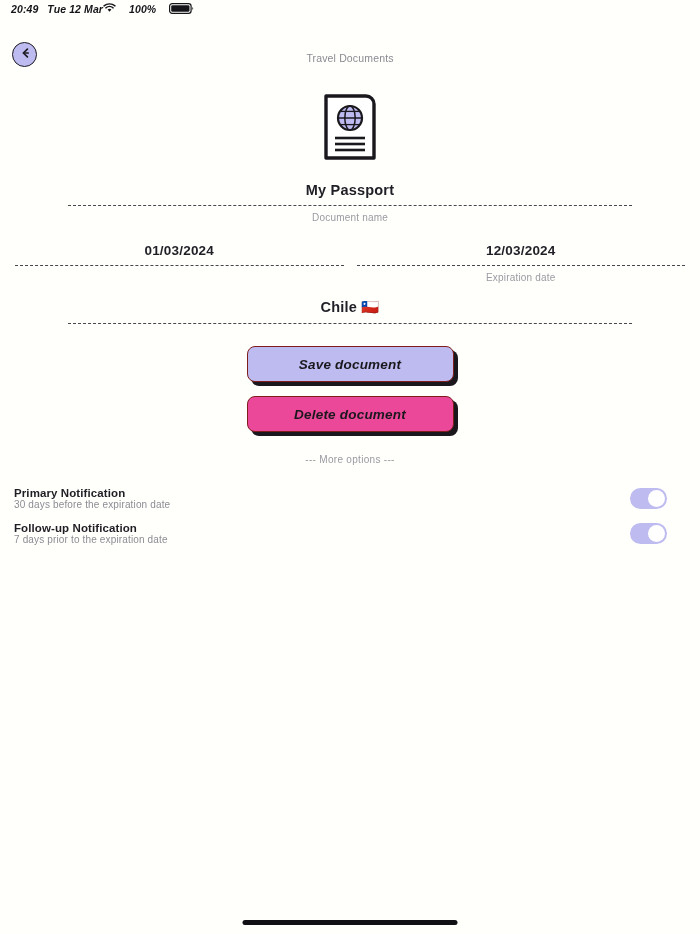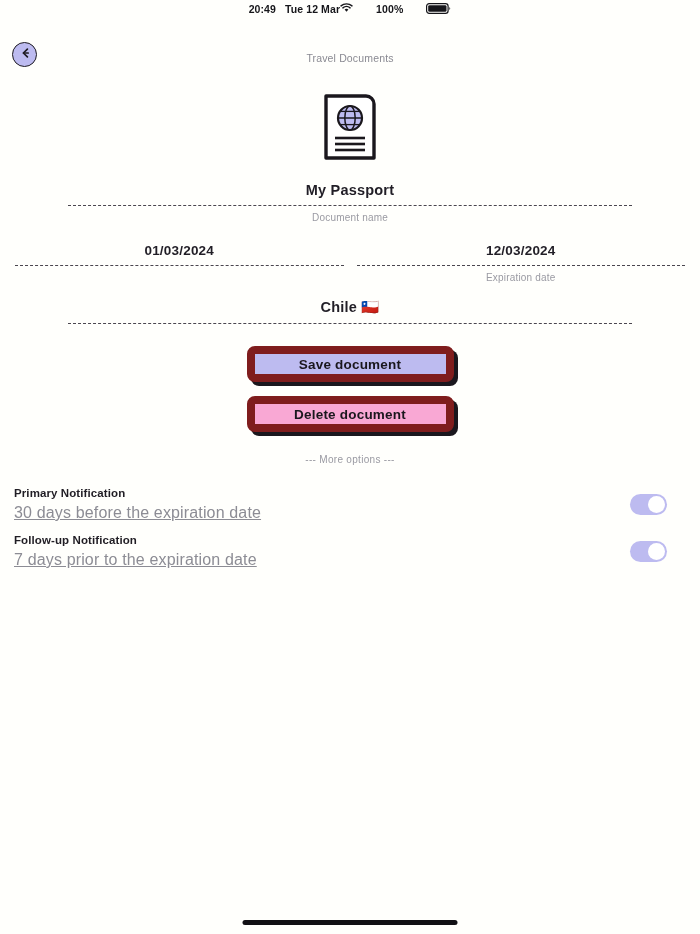--- a/index.html
+++ b/index.html
@@ -15,29 +15,30 @@
     color: #241F26;
     position: relative;
     overflow: hidden;
   }
 
   
   .status-bar {
     height: 18px;
     display: flex;
     align-items: center;
-    justify-content: center;
+    justify-content: flex-start;
     padding: 0 11px 0 11px;
     font-size: 10.5px;
     font-weight: 700;
     color: #16161A;
     letter-spacing: .1px;
+    font-style: italic;
   }
   .status-left { display: flex; align-items: center; gap: 9px; }
-  .status-right { display: flex; align-items: center; gap: 23px; }
+  .status-right { display: flex; align-items: center; gap: 13px; }
 
   .wifi-icon { display: block; }
   .battery-pct { font-size: 10.5px; font-weight: 700; }
   .battery-icon { display: block; }
 
   
   .header {
     position: relative;
     height: 56px;
   }
@@ -123,35 +124,36 @@
   .buttons {
     margin-top: 22px;
     display: flex;
     flex-direction: column;
     align-items: center;
     gap: 14px;
   }
   .action-button {
     width: 207px;
     height: 36px;
-    border: 8px solid #7f1d1d;
+    border: 1px solid #7f1d1d;
     border-radius: 8px;
     box-shadow: 4px 4px 0 #1A171D;
     display: flex;
     align-items: center;
     justify-content: center;
     font-size: 13.5px;
     font-weight: 700;
     letter-spacing: .2px;
     color: #1A171D;
     cursor: pointer;
     user-select: none;
+    font-style: italic;
   }
   .btn-save { background: #BDBBF0; }
-  .btn-delete { background: #f9a8d4; }
+  .btn-delete { background: #ec4899; }
 
   .more-options {
     text-align: center;
     margin-top: 22px;
     font-size: 10px;
     color: #9A9AA2;
     letter-spacing: .3px;
   }
 
   
@@ -167,25 +169,23 @@
     gap: 40px;
   }
   .notif-text { max-width: 560px; }
   .notif-title {
     font-size: 11.5px;
     font-weight: 700;
     color: #201D24;
     letter-spacing: .1px;
   }
   .notif-sub {
-    font-size: 16px;
+    font-size: 10px;
     color: #8C8C94;
-    margin-top: 5px;
     letter-spacing: .15px;
-    text-decoration: underline;
   }
   .toggle {
     width: 37px;
     height: 21px;
     border-radius: 11px;
     background: #BDBBF0;
     position: relative;
     cursor: pointer;
     flex: none;
     margin-right: 19px;

